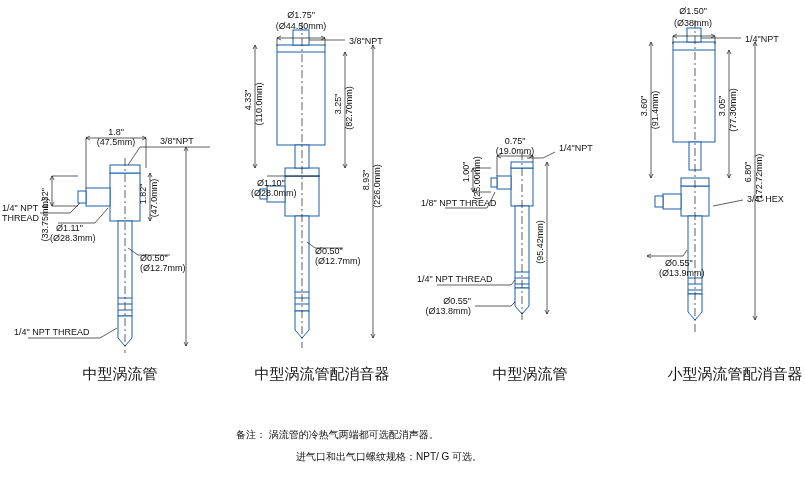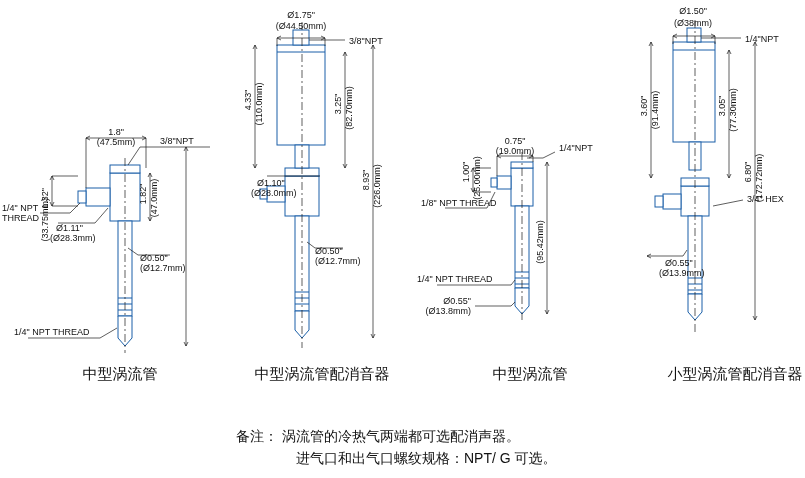--- a/index.html
+++ b/index.html
@@ -15,21 +15,21 @@
   .fig{position:absolute;}
   .cap{
     position:absolute;
     font-size:15px;
     color:#111;
     text-align:center;
     white-space:nowrap;
   }
   .note{
     position:absolute;
-    font-size:14px;
+    font-size:10px;
     color:#111;
     white-space:nowrap;
   }
   svg{display:block;overflow:visible;}
   text{font-family:"Liberation Sans", sans-serif;fill:#111;}
   .dimtxt{font-size:9px;}
 </style>
 </head>
 <body>
 

